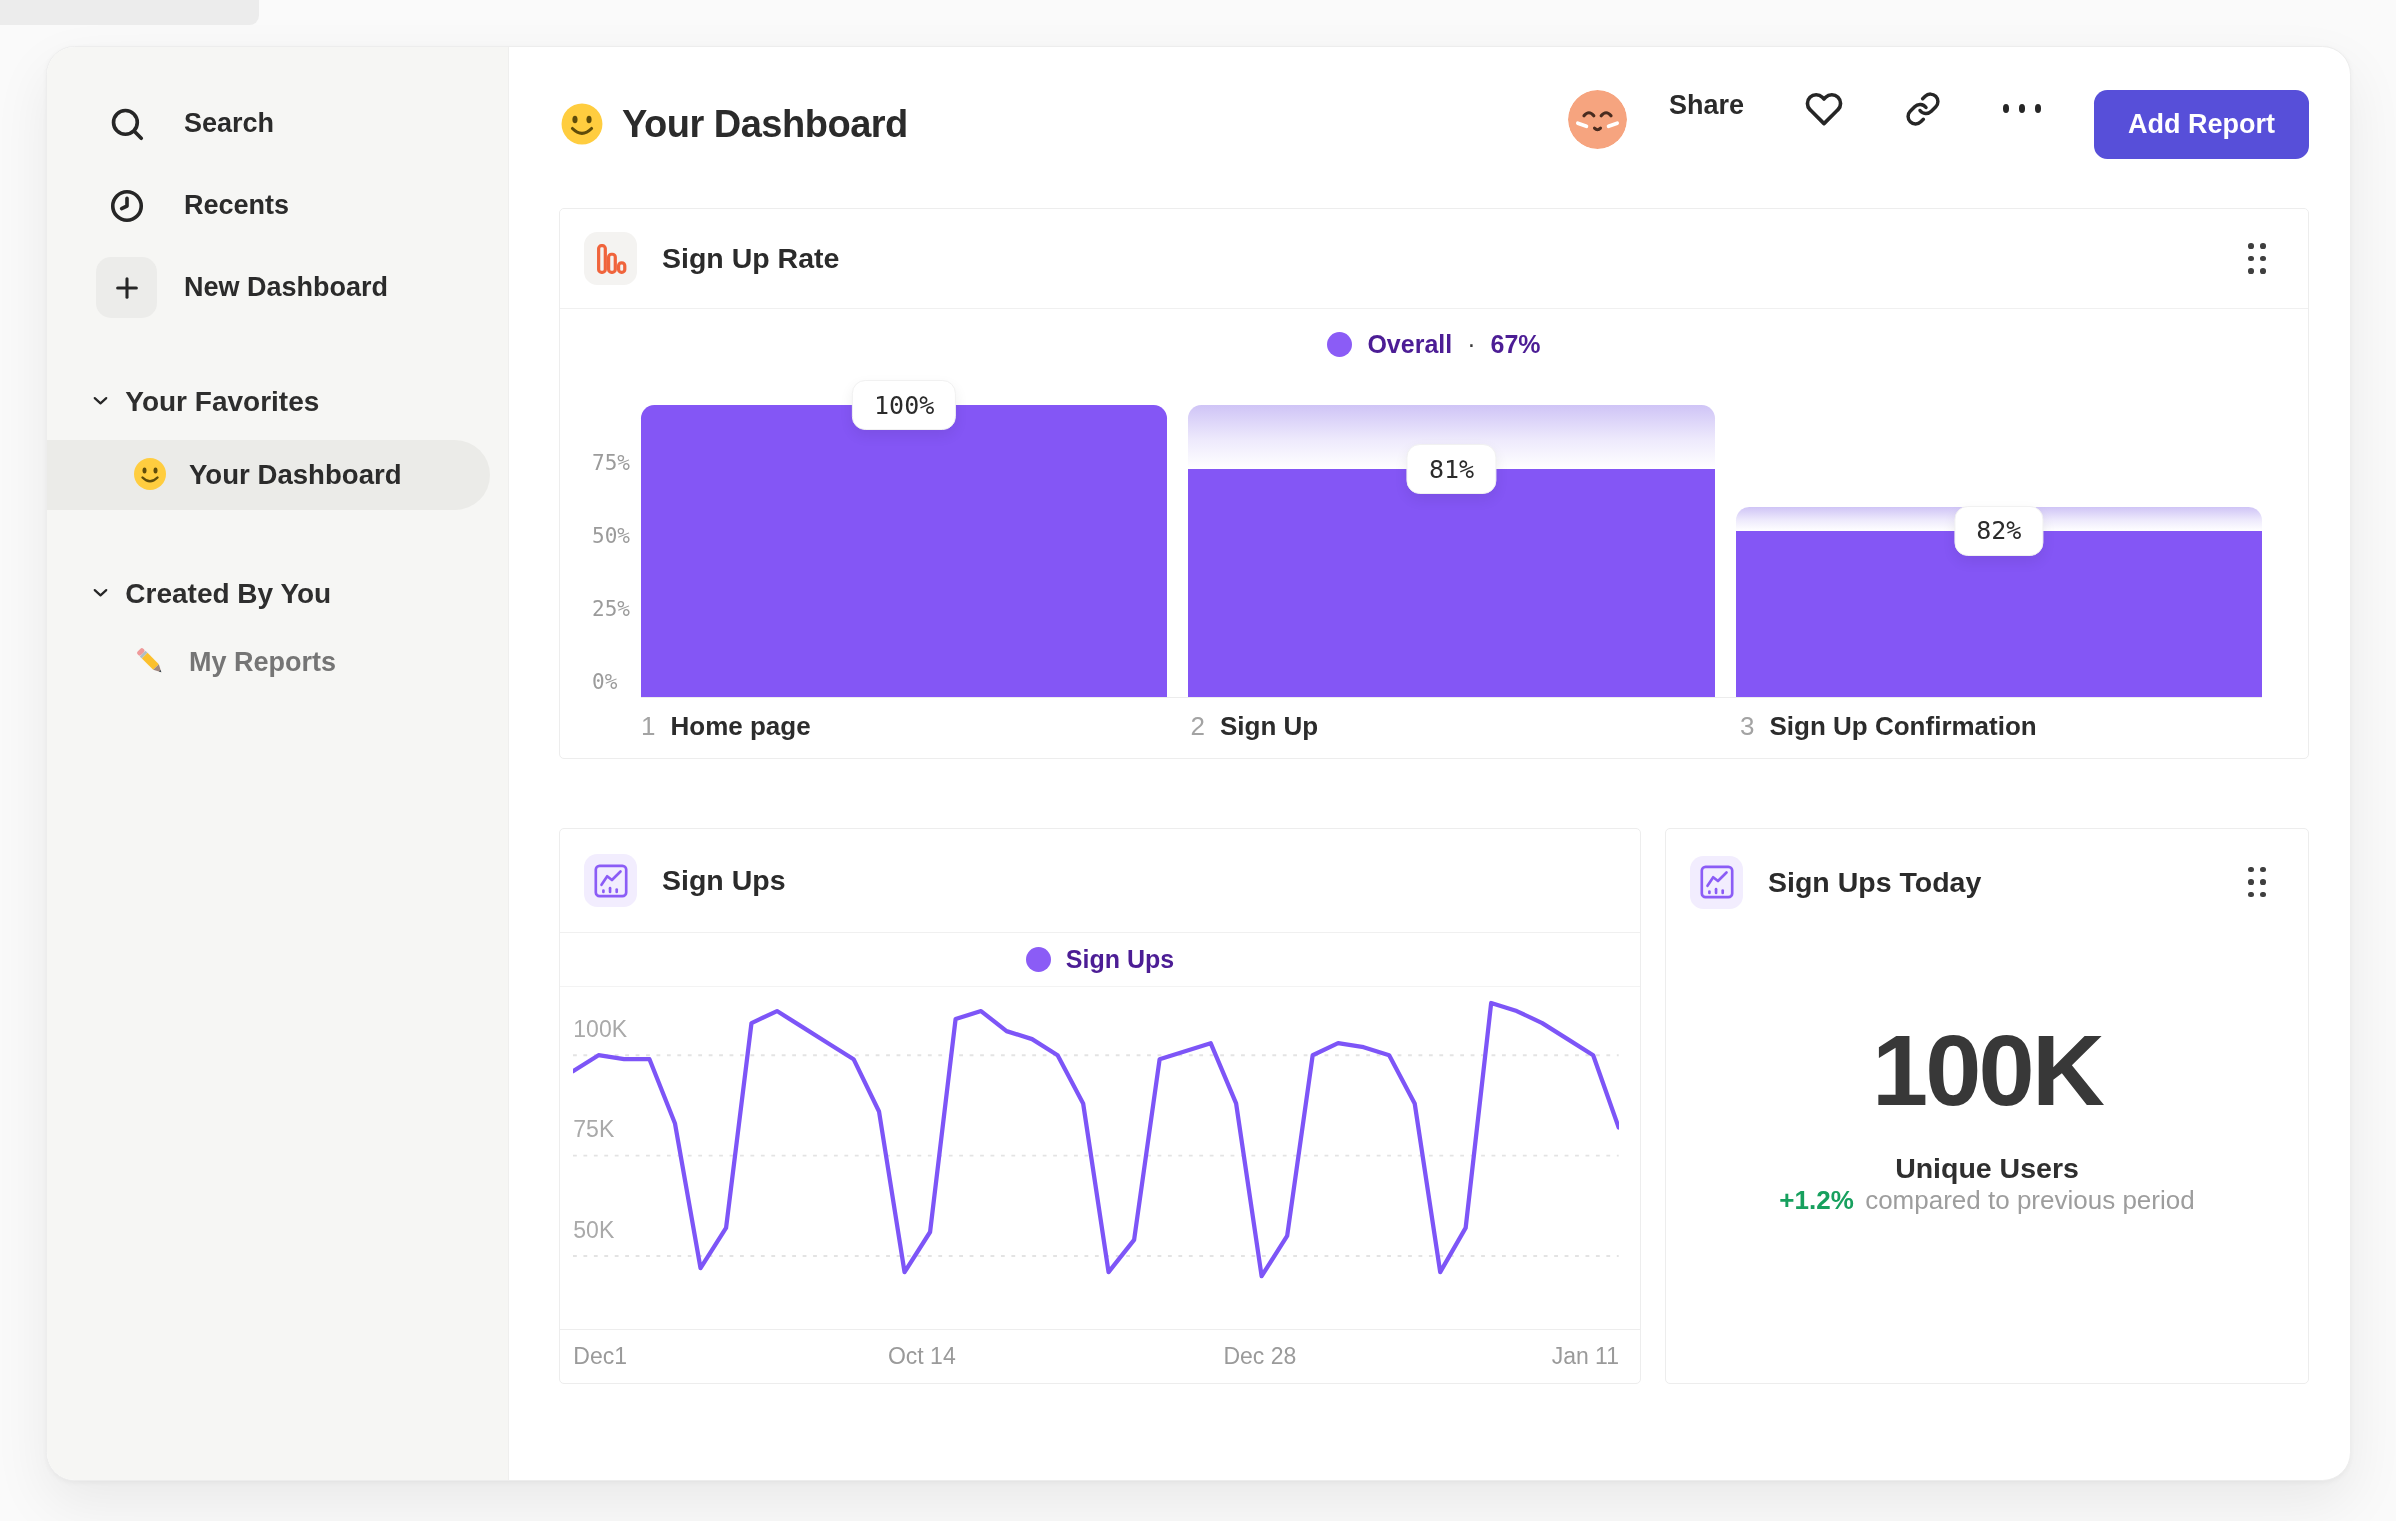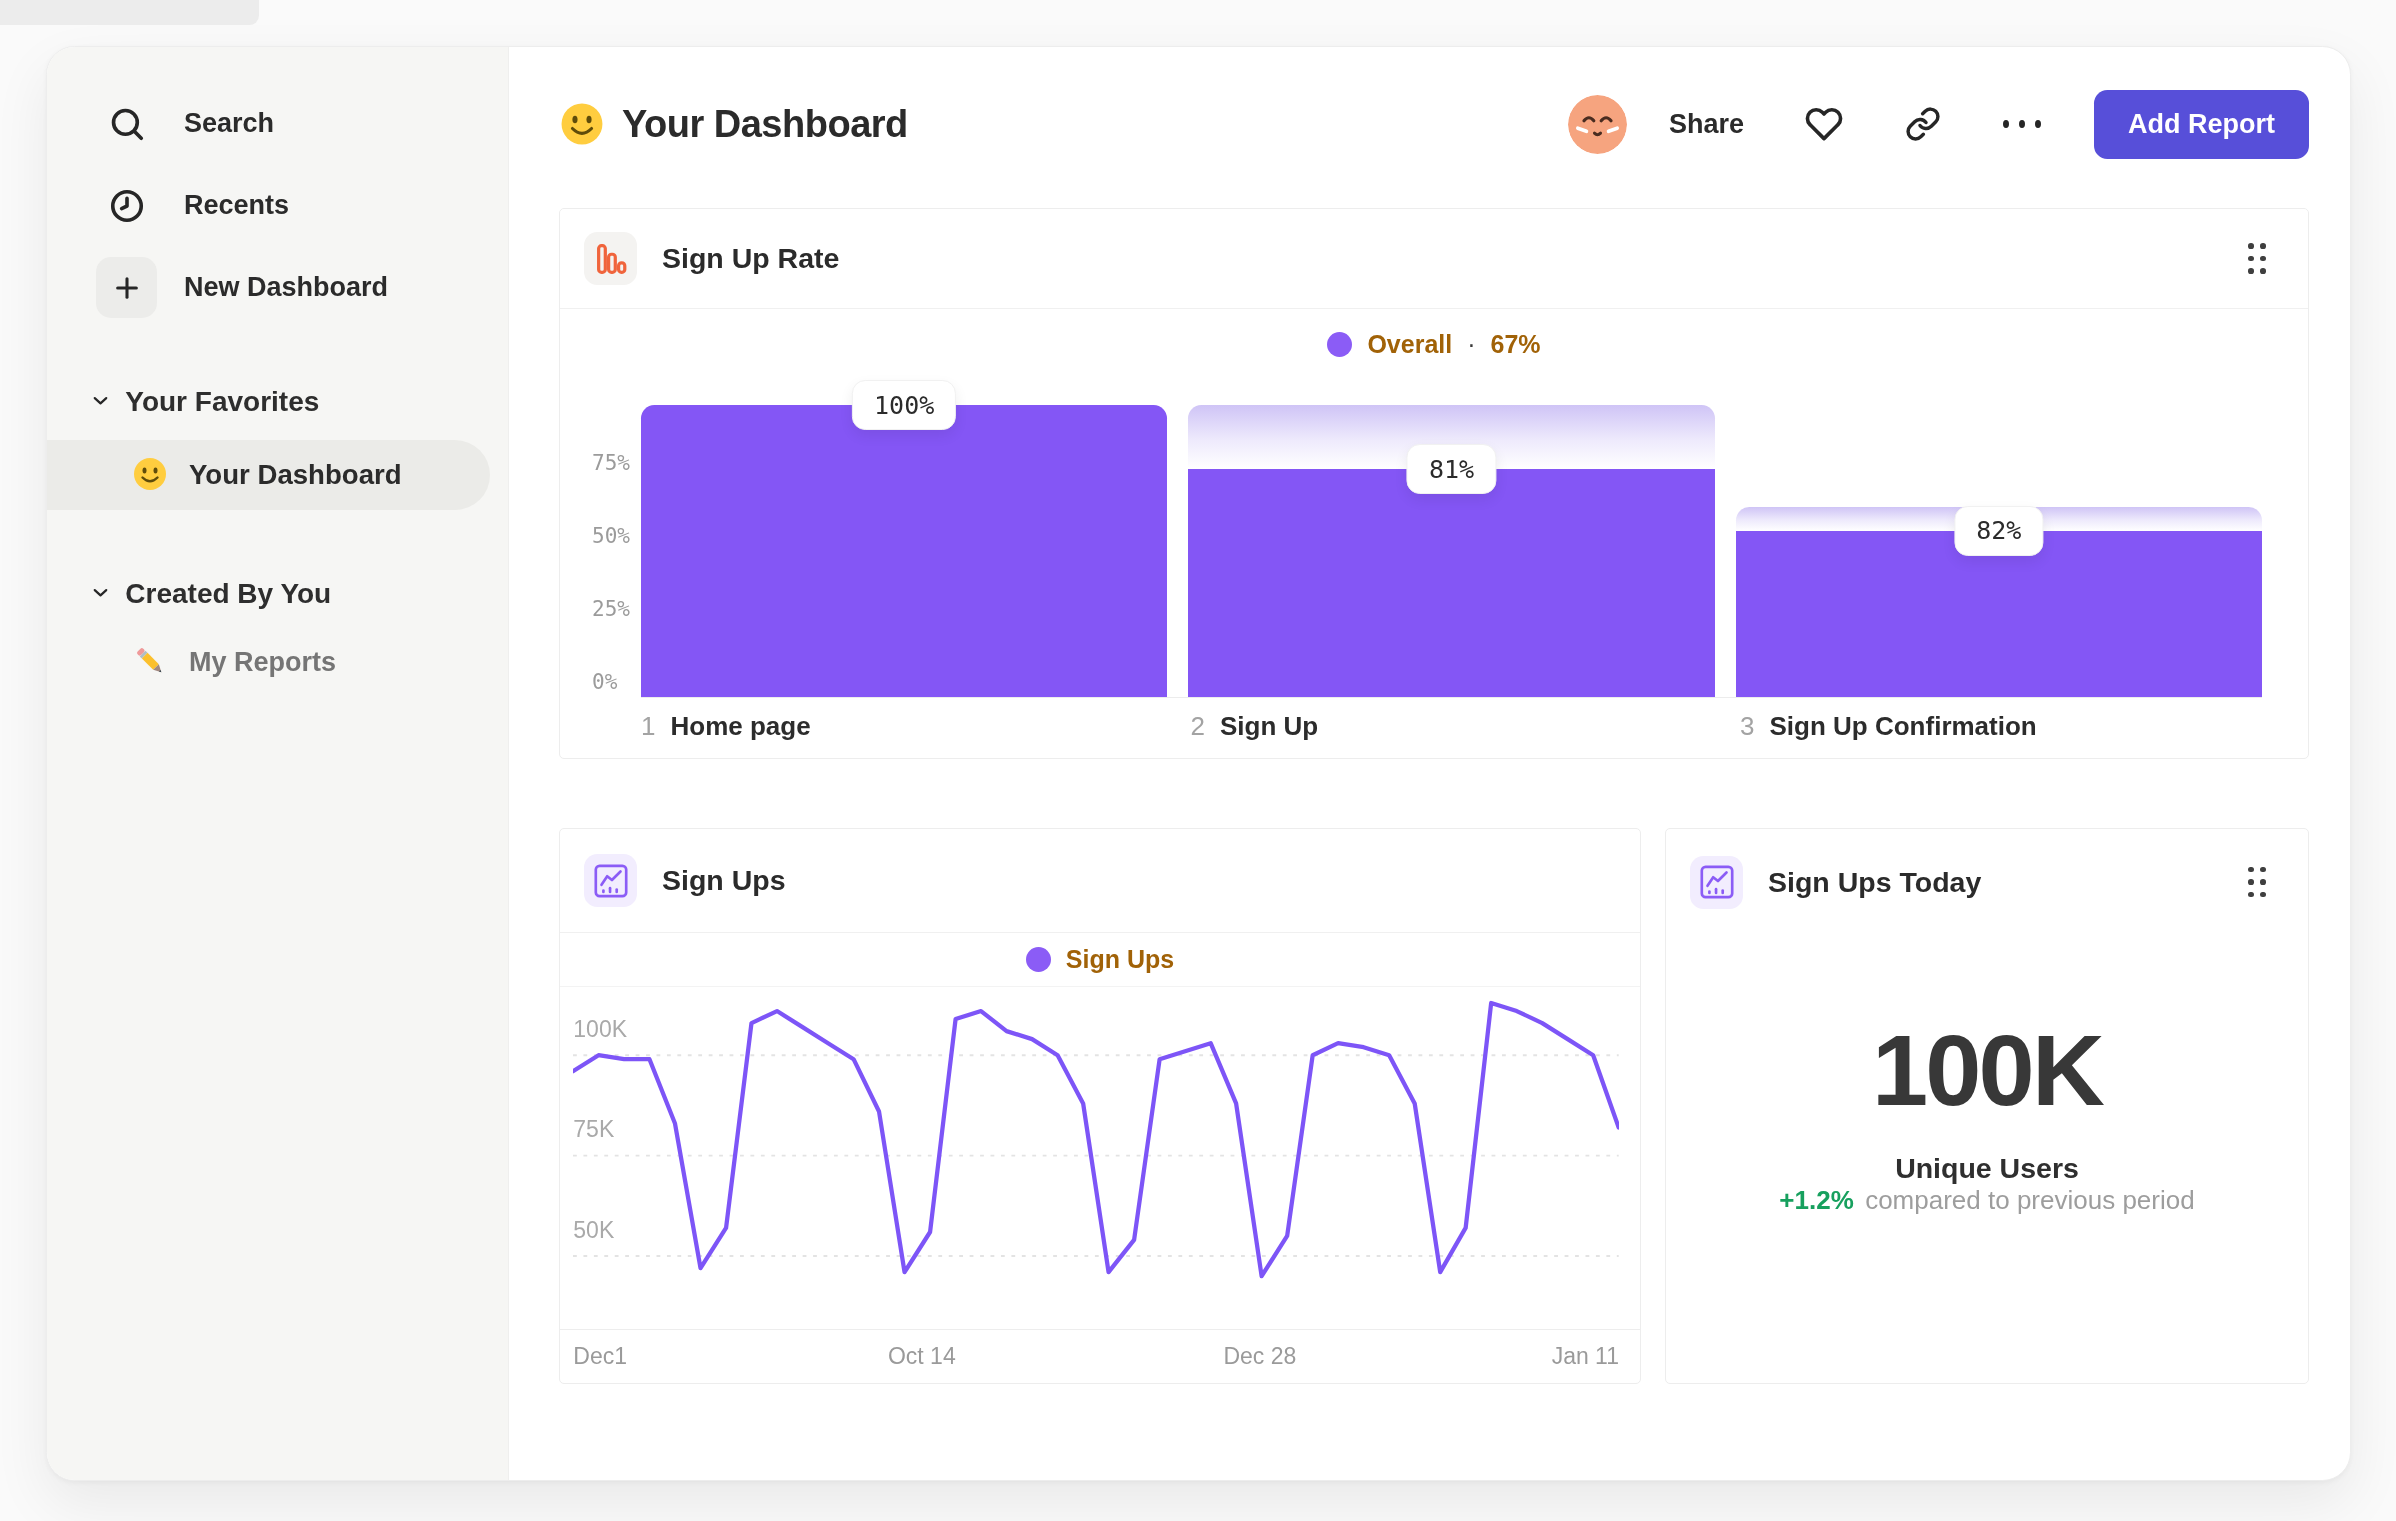--- a/index.html
+++ b/index.html
@@ -32,21 +32,21 @@
   .child-item { display:flex; align-items:center; gap:21px; height:61px;
     padding-left:85px; cursor:pointer; margin-top:9.5px; }
   .child-item .side-label { color:#757575; }
 
   
   .main { position:absolute; left:462px; top:0; width:1843px; height:100%;
     padding:0 43px 0 50px; }
   .main-header { margin-top:42px; height:70px; display:flex; align-items:center; }
   .title-emoji { width:46px; height:46px; margin-right:17px; flex:0 0 auto; }
   .page-title { font-size:38px; font-weight:700; color:#2b2b2b; letter-spacing:-0.5px; }
-  .header-right { margin-left:auto; display:flex; align-items:center; }
+  .header-right { margin-left:auto; display:flex; }
   .avatar { width:59px; height:59px; border-radius:50%; overflow:hidden; cursor:pointer; }
   .share-label { font-size:27px; font-weight:600; color:#2b2b2b; margin:0 0 0 42px; cursor:pointer; }
   .hicon { width:38px; height:38px; margin-left:61px; cursor:pointer; display:flex;
     align-items:center; justify-content:center; }
   .dots3 { display:flex; gap:9.5px; }
   .dots3 i { width:8.6px; height:8.6px; border-radius:50%; background:#262626; }
   .add-report { margin-left:53px; height:69px; padding:0 34px; background:#574fd9;
     color:#fff; font-size:27px; font-weight:600; border:none; border-radius:13.3px;
     cursor:pointer; font-family:inherit; }
 
@@ -59,21 +59,21 @@
     justify-content:center; flex:0 0 auto; }
   .icon-sq.orange { background:#f4f3f1; }
   .icon-sq.purple { background:#f2edfe; }
   .card-title { font-size:28.5px; font-weight:700; color:#2b2b2b; margin-left:25px; }
   .grip { margin-left:auto; display:grid; grid-template-columns:repeat(2,5.7px);
     grid-auto-rows:5.7px; gap:6.7px; cursor:grab; }
   .grip i { width:5.7px; height:5.7px; border-radius:50%; background:#3f3f3f; }
 
   .legend { display:flex; align-items:center; justify-content:center; gap:15px; }
   .legend .dot { width:25px; height:25px; border-radius:50%; background:#8b5cf6; }
-  .legend .lg-txt { font-size:25px; font-weight:600; color:#a16207; }
+  .legend .lg-txt { font-size:25px; font-weight:600; color:#4c1d95; }
   .legend .lg-sep { font-size:25px; color:#3a3a3a; }
 
   
   .funnel-card { margin-top:49px; width:1750px; height:551px; }
   .funnel-body { position:relative; height:449px; }
   .funnel-legend { position:absolute; top:21px; left:0; right:0; }
   .funnel-plot { position:absolute; left:81px; right:46px; top:96px; height:293px;
     display:flex; gap:21px; align-items:flex-end; border-bottom:1.9px solid #ececec; }
   .fy-tick { position:absolute; left:32px; font-family:"DejaVu Sans Mono", monospace;
     font-size:21px; color:#9b9b9b; }

